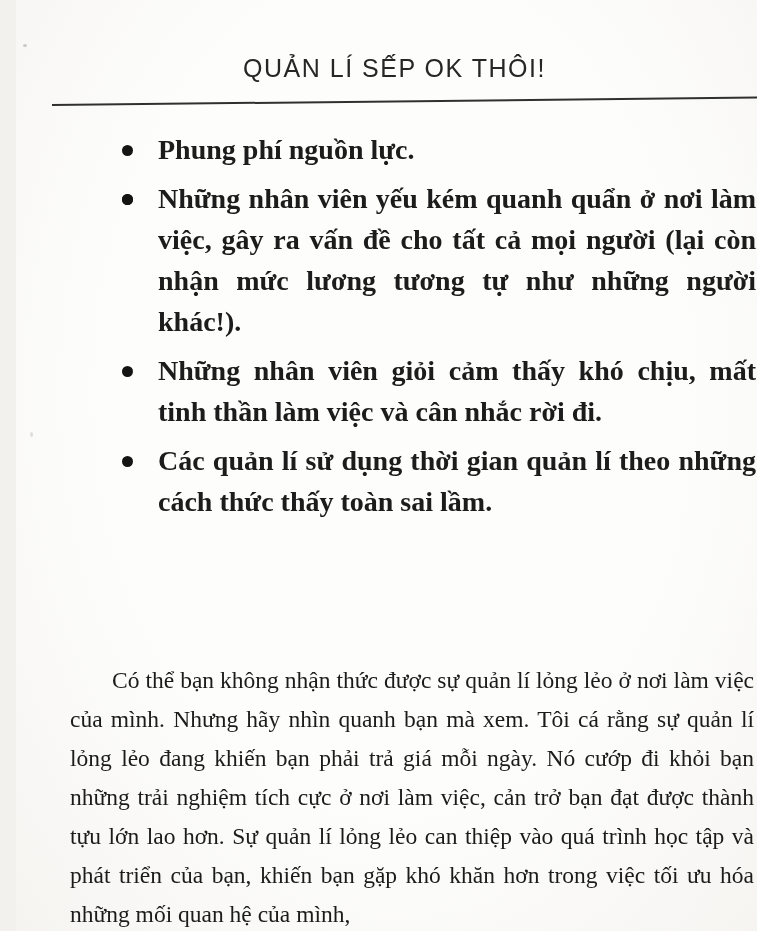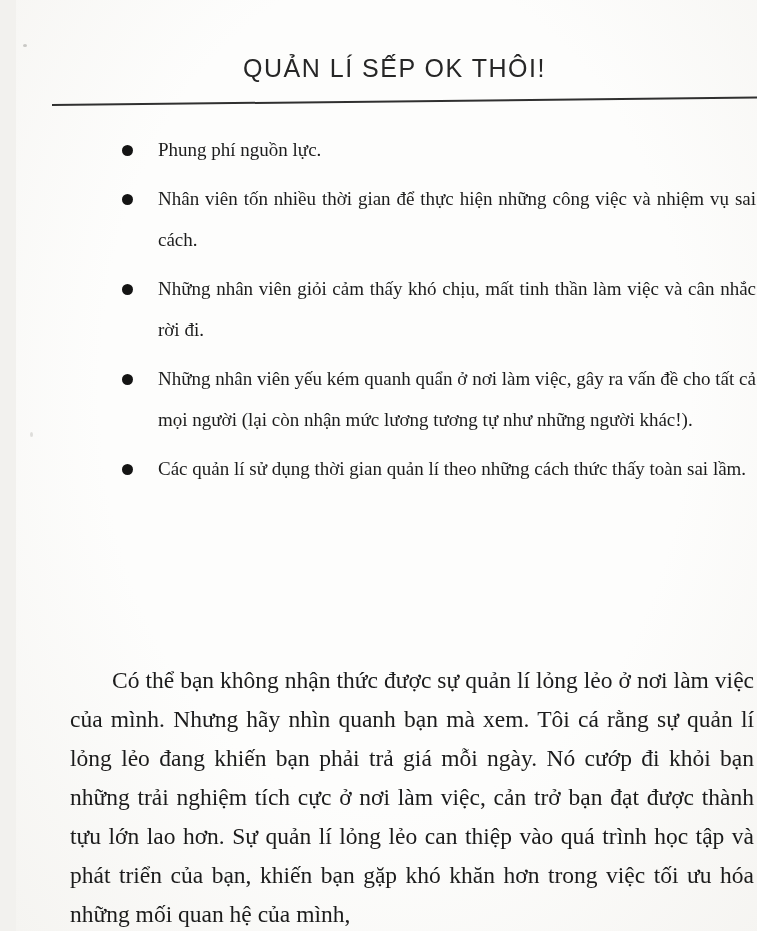--- a/index.html
+++ b/index.html
@@ -48,24 +48,25 @@
     left: 104px;
     width: 636px;
     margin: 0;
     padding: 0;
     list-style: none;
   }
   .bullet-list li {
     position: relative;
     padding-left: 38px;
     margin-bottom: 8px;
-    font-size: 19px;
+    font-size: 28px;
     line-height: 41px;
     text-align: justify;
     color: #1c1c1c;
+    font-weight: bold;
   }
   .bullet-dot {
     position: absolute;
     left: 2px;
     top: 16px;
     width: 11px;
     height: 11px;
     border-radius: 50%;
     background: #141414;
   }
@@ -99,29 +100,28 @@
 
   <div class="header-rule"></div>
 
   <ul class="bullet-list">
     <li>
       <span class="bullet-dot"></span>
       <span>Phung phí nguồn lực.</span>
     </li>
     <li>
       <span class="bullet-dot"></span>
-      <span>Nhân viên tốn nhiều thời gian để thực hiện những công việc và nhiệm vụ sai cách.</span>
+    </li>
+    <li>
+      <span class="bullet-dot"></span>
+      <span>Những nhân viên yếu kém quanh quẩn ở nơi làm việc, gây ra vấn đề cho tất cả mọi người (lại còn nhận mức lương tương tự như những người khác!).</span>
     </li>
     <li>
       <span class="bullet-dot"></span>
       <span>Những nhân viên giỏi cảm thấy khó chịu, mất tinh thần làm việc và cân nhắc rời đi.</span>
-    </li>
-    <li>
-      <span class="bullet-dot"></span>
-      <span>Những nhân viên yếu kém quanh quẩn ở nơi làm việc, gây ra vấn đề cho tất cả mọi người (lại còn nhận mức lương tương tự như những người khác!).</span>
     </li>
     <li>
       <span class="bullet-dot"></span>
       <span>Các quản lí sử dụng thời gian quản lí theo những cách thức thấy toàn sai lầm.</span>
     </li>
   </ul>
 
   <p class="body-paragraph">Có thể bạn không nhận thức được sự quản lí lỏng lẻo ở nơi làm việc của mình. Nhưng hãy nhìn quanh bạn mà xem. Tôi cá rằng sự quản lí lỏng lẻo đang khiến bạn phải trả giá mỗi ngày. Nó cướp đi khỏi bạn những trải nghiệm tích cực ở nơi làm việc, cản trở bạn đạt được thành tựu lớn lao hơn. Sự quản lí lỏng lẻo can thiệp vào quá trình học tập và phát triển của bạn, khiến bạn gặp khó khăn hơn trong việc tối ưu hóa những mối quan hệ của mình,</p>
 
   <div class="scan-speck speck-1"></div>

